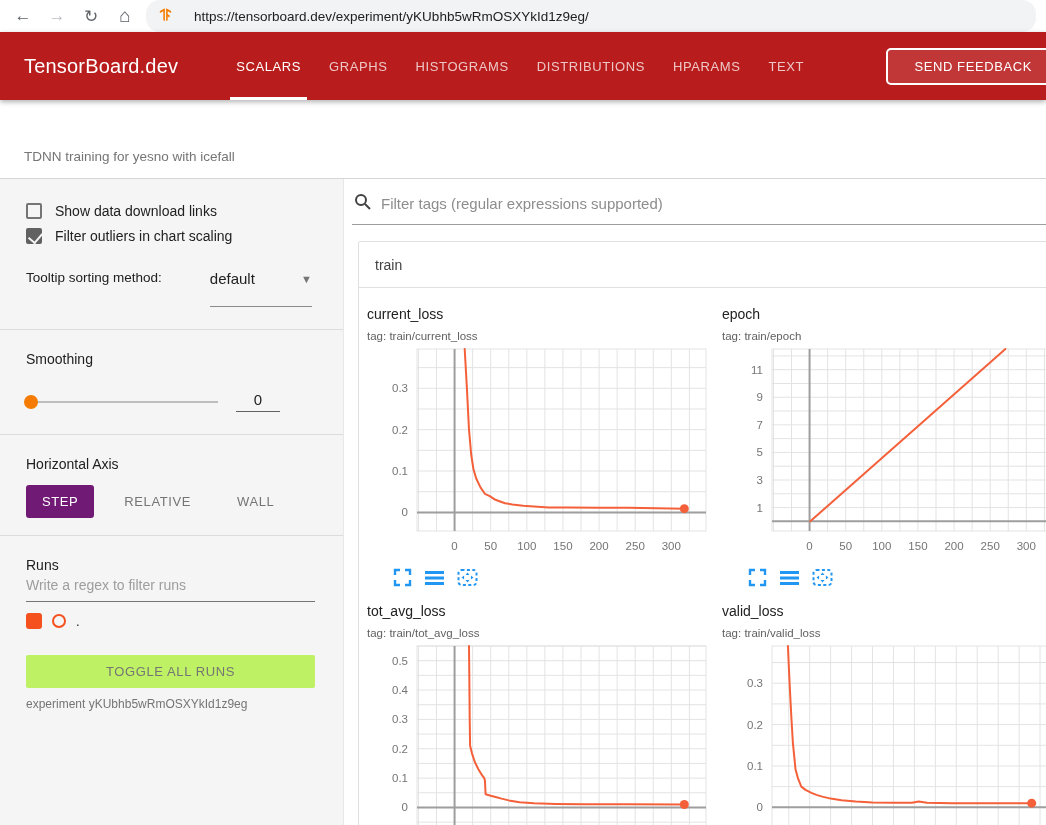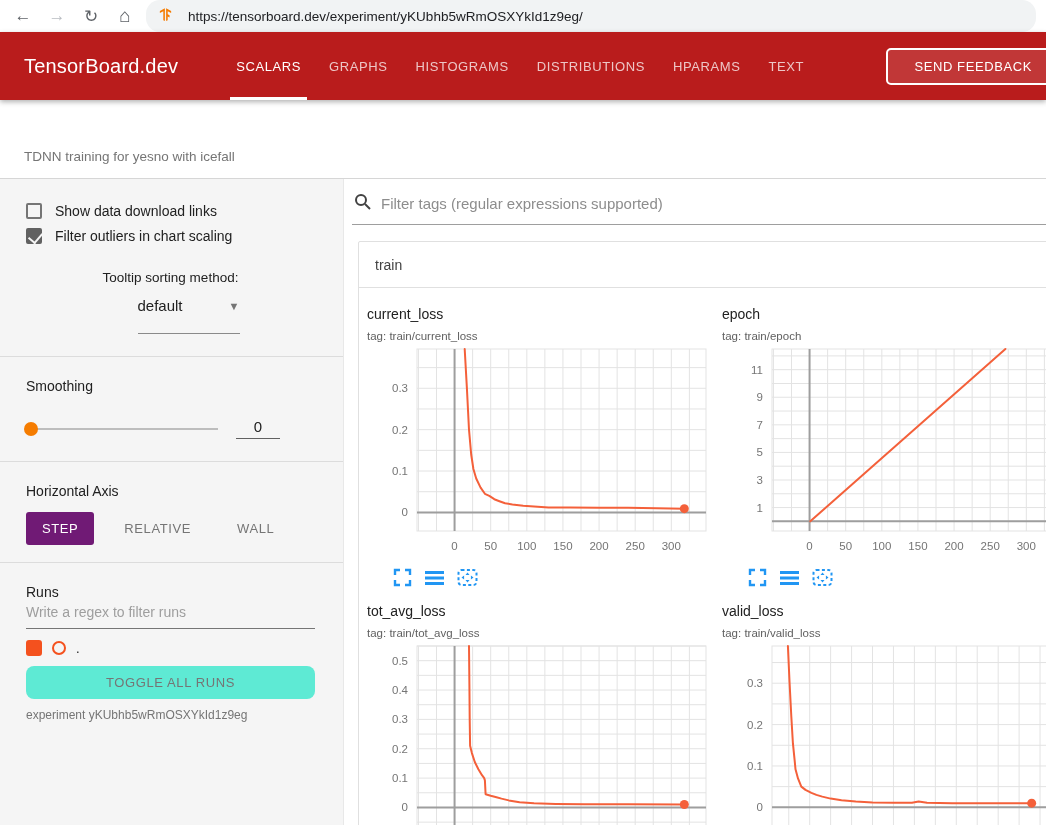--- a/index.html
+++ b/index.html
@@ -5,21 +5,21 @@
   * { margin:0; padding:0; box-sizing:border-box; }
   body { font-family:"Liberation Sans", sans-serif; background:#fff; }
   .page { position:relative; width:1046px; height:825px; overflow:hidden; background:#fff; }
 
   
   .chrome { height:32px; background:#fff; display:flex; align-items:center; padding:0 10px; gap:8px; }
   .chrome .navbtn { width:26px; height:26px; display:flex; align-items:center; justify-content:center;
     font-size:17px; color:#5f6368; border-radius:50%; cursor:pointer; }
   .chrome .navbtn.disabled { color:#b8bcc1; }
   .urlbar { flex:1; height:26px; background:#f1f3f4; border-radius:14px; display:flex; align-items:center;
-    padding:16px 12px; gap:15px; }
+    padding:16px 12px; gap:21px; }
   .urlbar .url { font-size:13.5px; color:#202124; white-space:nowrap; overflow:hidden; }
 
   
   .tb-header { height:68px; display:flex; align-items:stretch; padding:0 0 0 24px;
     box-shadow:0 2px 5px rgba(0,0,0,0.3); position:relative; z-index:5; }
   .brand { font-size:20px; font-weight:500; color:#fff; align-self:center; margin-right:44px; letter-spacing:0.2px; }
   .tabs { display:flex; align-items:stretch; }
   .tab { display:flex; align-items:center; padding:0 14px; font-size:13px; font-weight:500;
     letter-spacing:0.6px; color:rgba(255,255,255,0.75); cursor:pointer; position:relative; }
   .tab.active { color:#fff; }
@@ -38,41 +38,41 @@
   
   .sidebar { width:344px; background:#f5f5f5; border-right:1px solid #e8e8e8; padding:24px 28px 0 26px;
     font-size:14px; color:#212121; overflow:hidden; }
   .chk-row { display:flex; align-items:center; gap:13px; margin-bottom:9px; cursor:pointer; }
   .chk { width:16px; height:16px; border:2px solid #757575; border-radius:2px; background:transparent; position:relative; flex:none; }
   .chk.checked { background:#616161; border-color:#616161; }
   .chk.checked::after { content:""; position:absolute; left:3px; top:0px; width:7px; height:11px;
     border:solid #f5f5f5; border-width:0 2px 2px 0; transform:rotate(40deg); }
   .chk.orange { background:#f4511e; border-color:#f4511e; border-radius:3px; }
   .chk.orange::after { border-color:#fff; }
-  .tooltip-row { display:flex; align-items:center; gap:12px; margin-top:26px; font-size:13.5px;flex-direction:column; }
+  .tooltip-row { display:flex; align-items:flex-start; gap:12px; margin-top:26px; font-size:13.5px; }
   .dropdown { display:flex; align-items:center; justify-content:space-between; width:102px;
     border-bottom:1px solid #8a8a8a; padding-bottom:19px; font-size:15px; color:#212121; cursor:pointer;margin-left:36px; }
   .dropdown .caret { font-size:11px; color:#757575; }
   .divider { height:1px; background:#dcdcdc; margin:22px -28px 0 -26px; }
   .section-label { margin-top:21px; font-size:14px; color:#212121; }
   .slider-row { display:flex; align-items:center; margin-top:24px; gap:18px; }
   .slider-track { position:relative; width:192px; height:2px; background:#bdbdbd; }
   .slider-thumb { position:absolute; left:-2px; top:-6px; width:14px; height:14px; border-radius:50%; background:#f57c00; cursor:pointer; }
   .slider-value { width:44px; text-align:center; font-size:15px; color:#212121; border-bottom:1px solid #616161; padding-bottom:3px; }
   .axis-btns { display:flex; align-items:center; margin-top:13px; }
   .axis-btn { padding:9px 16px; font-size:13px; letter-spacing:0.6px; color:#757575; border-radius:3px;
     cursor:pointer; margin-right:14px; }
   .axis-btn.active { background:#701a75; color:#fff; }
   .regex-input { width:100%; border:none; border-bottom:1px solid #757575; background:transparent;
     font-size:14px; color:#212121; padding:4px 0 8px; outline:none; font-family:"Liberation Sans",sans-serif; }
   .regex-input::placeholder { color:#9e9e9e; }
   .run-row { display:flex; align-items:center; gap:10px; margin-top:11px; }
   .run-circle { width:14px; height:14px; border:2px solid #f4511e; border-radius:50%; flex:none; }
   .run-name { font-size:13px; color:#212121; }
-  .toggle-all { width:100%; margin-top:10px; background:#5eead4; border:none; border-radius:8px; padding:9px 0;
+  .toggle-all { width:100%; margin-top:26px; background:#bef264; border:none; border-radius:2px; padding:9px 0;
     font-size:13px; letter-spacing:0.6px; color:#757575; cursor:pointer; font-family:"Liberation Sans",sans-serif; }
   .exp-id { margin-top:9px; font-size:12px; color:#757575; }
 
   
   .main { flex:1; background:#fff; padding:10px 0 0 8px; overflow:hidden; }
   .search-row { display:flex; align-items:center; gap:10px; padding:4px 0 10px 2px; border-bottom:1px solid #9e9e9e; margin-right:-4px; }
   .search-row input { border:none; outline:none; flex:1; font-size:15px; color:#424242; background:transparent; font-family:"Liberation Sans",sans-serif; }
   .search-row input::placeholder { color:#8d8d8d; }
   .card { margin:16px -20px 0 6px; background:#fff; border:1px solid #e0e0e0; border-radius:2px; }
   .card-header { padding:15px 16px 14px; font-size:14px; color:#424242; border-bottom:1px solid #e0e0e0; cursor:pointer; }

